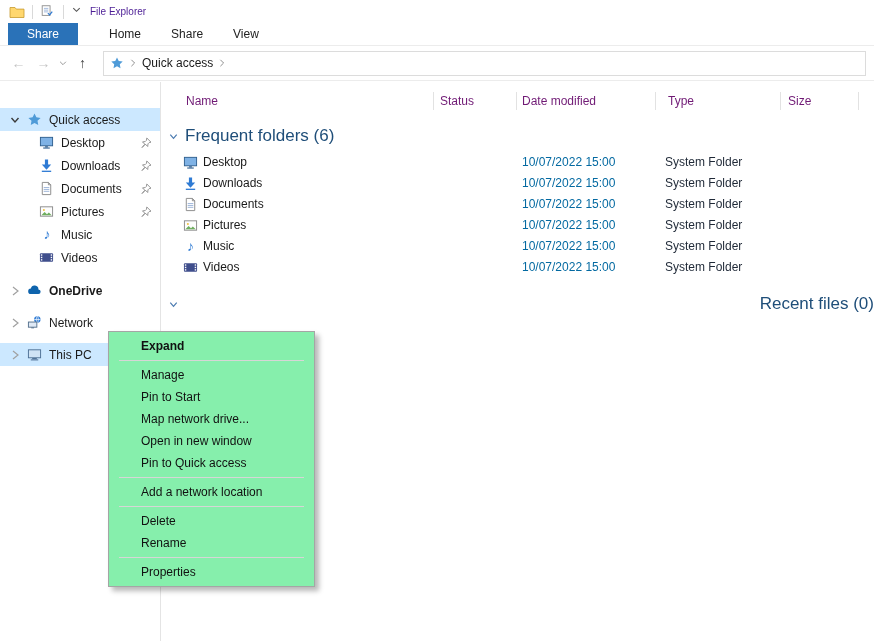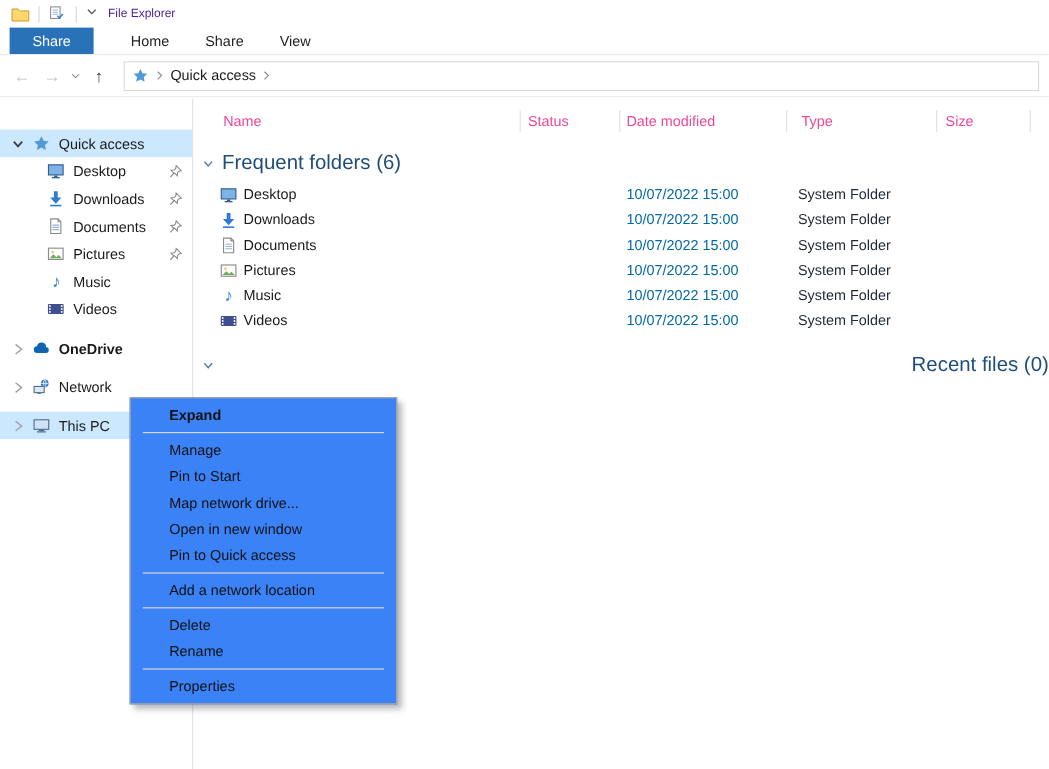--- a/index.html
+++ b/index.html
@@ -40,35 +40,35 @@
   .side-item .no-tw { width:12px; margin-left:9px; }
   .side-item .ic { width:16px; height:16px; margin-left:6px; }
   .side-item.child .ic { margin-left:18px; }
   .side-item .lbl { margin-left:6px; white-space:nowrap; }
   .side-item .pin { position:absolute; right:8px; width:12px; height:12px; }
   .gap10 { margin-top:10px; } .gap9 { margin-top:9px; }
   .music-glyph { color:#2f7bd4; font-size:14px; line-height:14px; width:16px; text-align:center; }
 
   .content { flex:1; position:relative; }
 
-  .col-headers { position:relative; height:24px; margin-top:8px; color:#ec4899; }
+  .col-headers { position:relative; height:24px; margin-top:8px; color:#701a75; }
   .col-h { position:absolute; top:4px; }
   .col-div { position:absolute; top:2px; width:1px; height:18px; background:#e2e2e2; }
 
   .section-hdr { display:flex; align-items:center; gap:6px; margin:12px 0 6px 7px; color:#1f4e79; font-size:17px; }
   .rows { margin-top:2px; }
   .row { position:relative; height:21px; }
   .row .ic { position:absolute; left:22px; top:3px; width:15px; height:15px; }
   .row .nm { position:absolute; left:42px; top:3px; }
   .row .dm { position:absolute; left:361px; top:3px; color:#0369a1; }
   .row .tp { position:absolute; left:504px; top:3px; color:#1f2937; }
   .recent-hdr { margin-top:16px;justify-content:space-between; }
 
   
-  .ctx { position:absolute; left:108px; top:331px; width:223px; background:#3b82f6;
+  .ctx { position:absolute; left:108px; top:331px; width:207px; background:#86efac;
          border:1px solid #a5a5a5; box-shadow:4px 4px 5px rgba(0,0,0,0.28); padding:3px 0; z-index:10; }
   .ctx-item { height:22px; line-height:22px; padding-left:32px; color:#111; }
   .ctx-item.bold { font-weight:bold; }
   .ctx-sep { height:1px; background:#d6d6d6; margin:3px 10px; }
 </style>
 </head>
 <body>
 
 <div class="titlebar">
   <span class="tb-ic">

